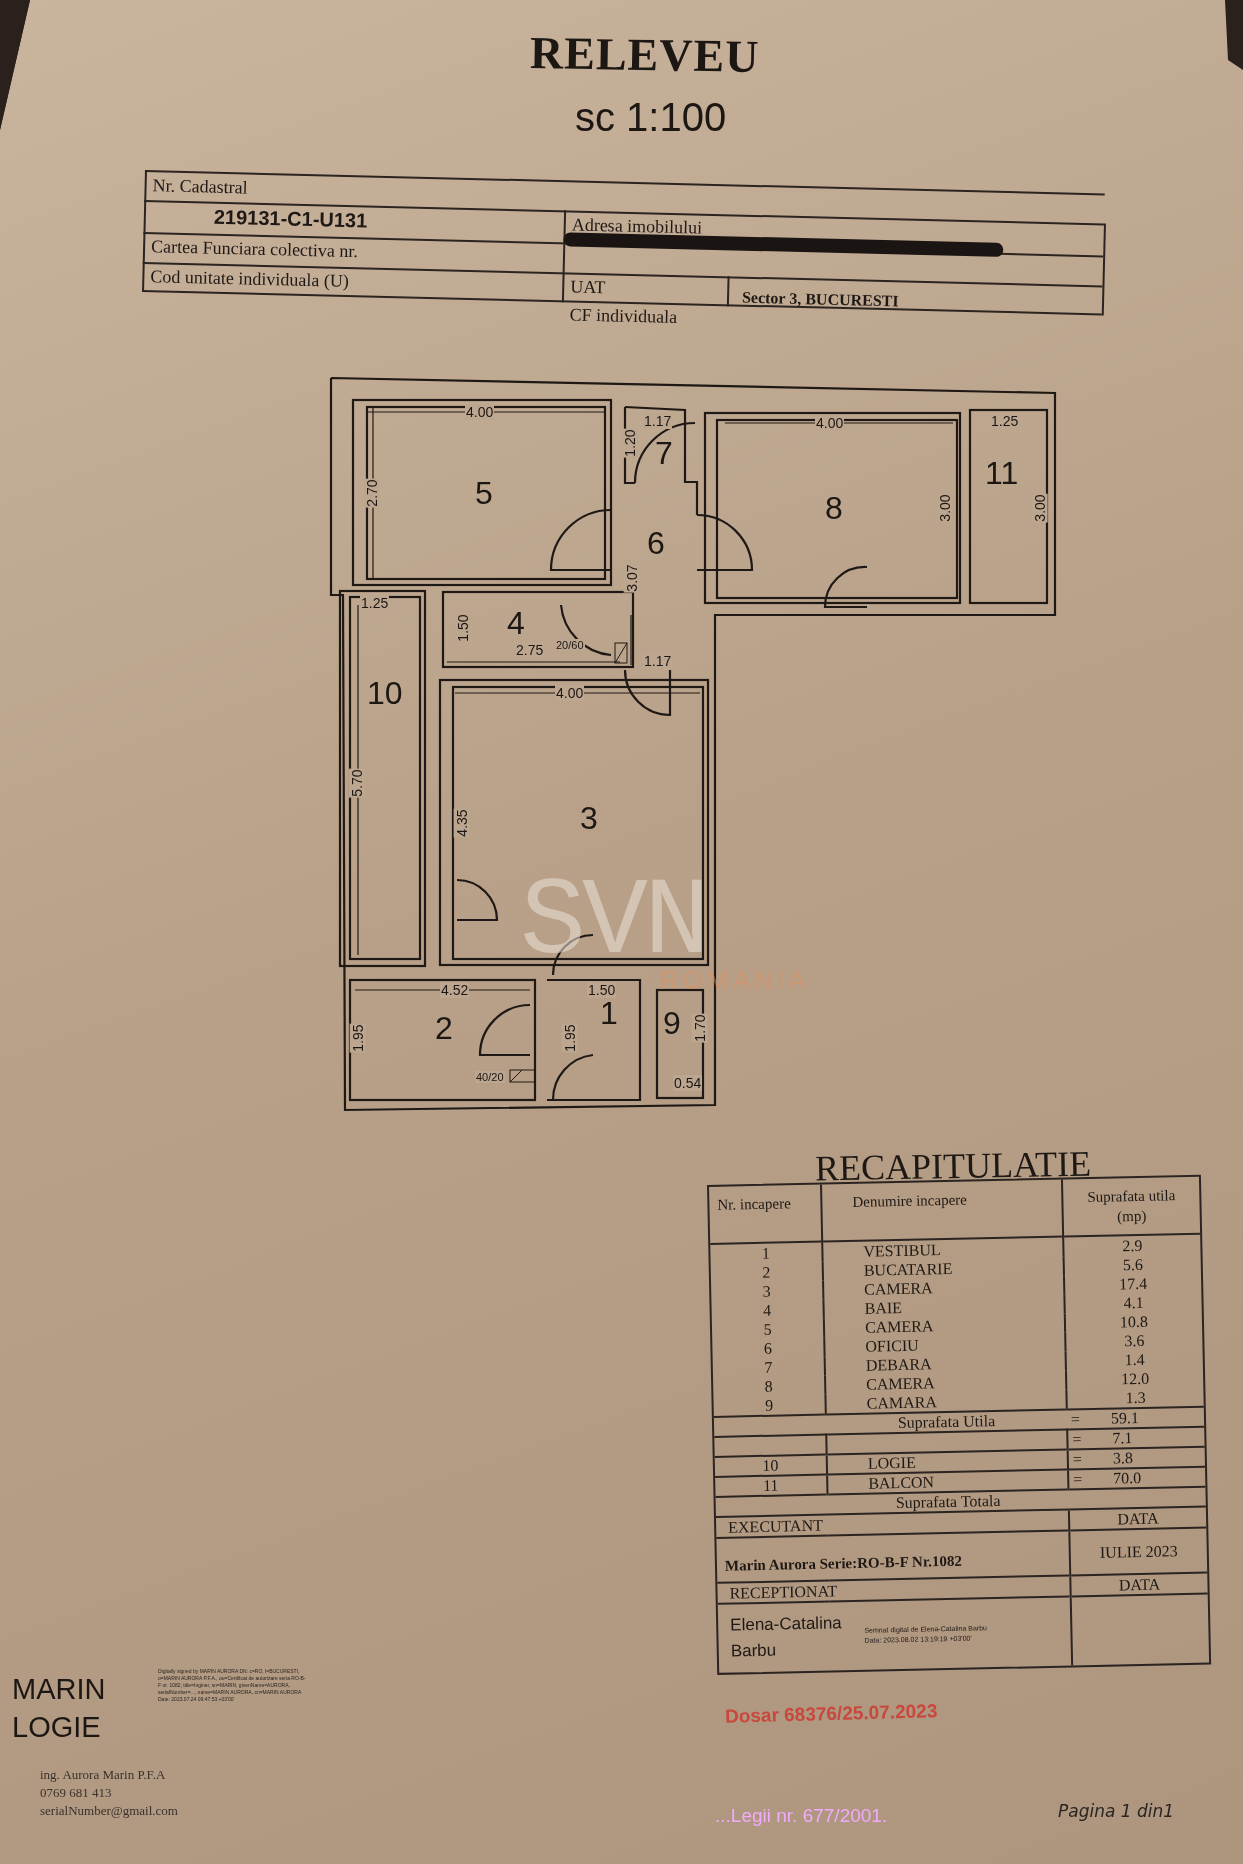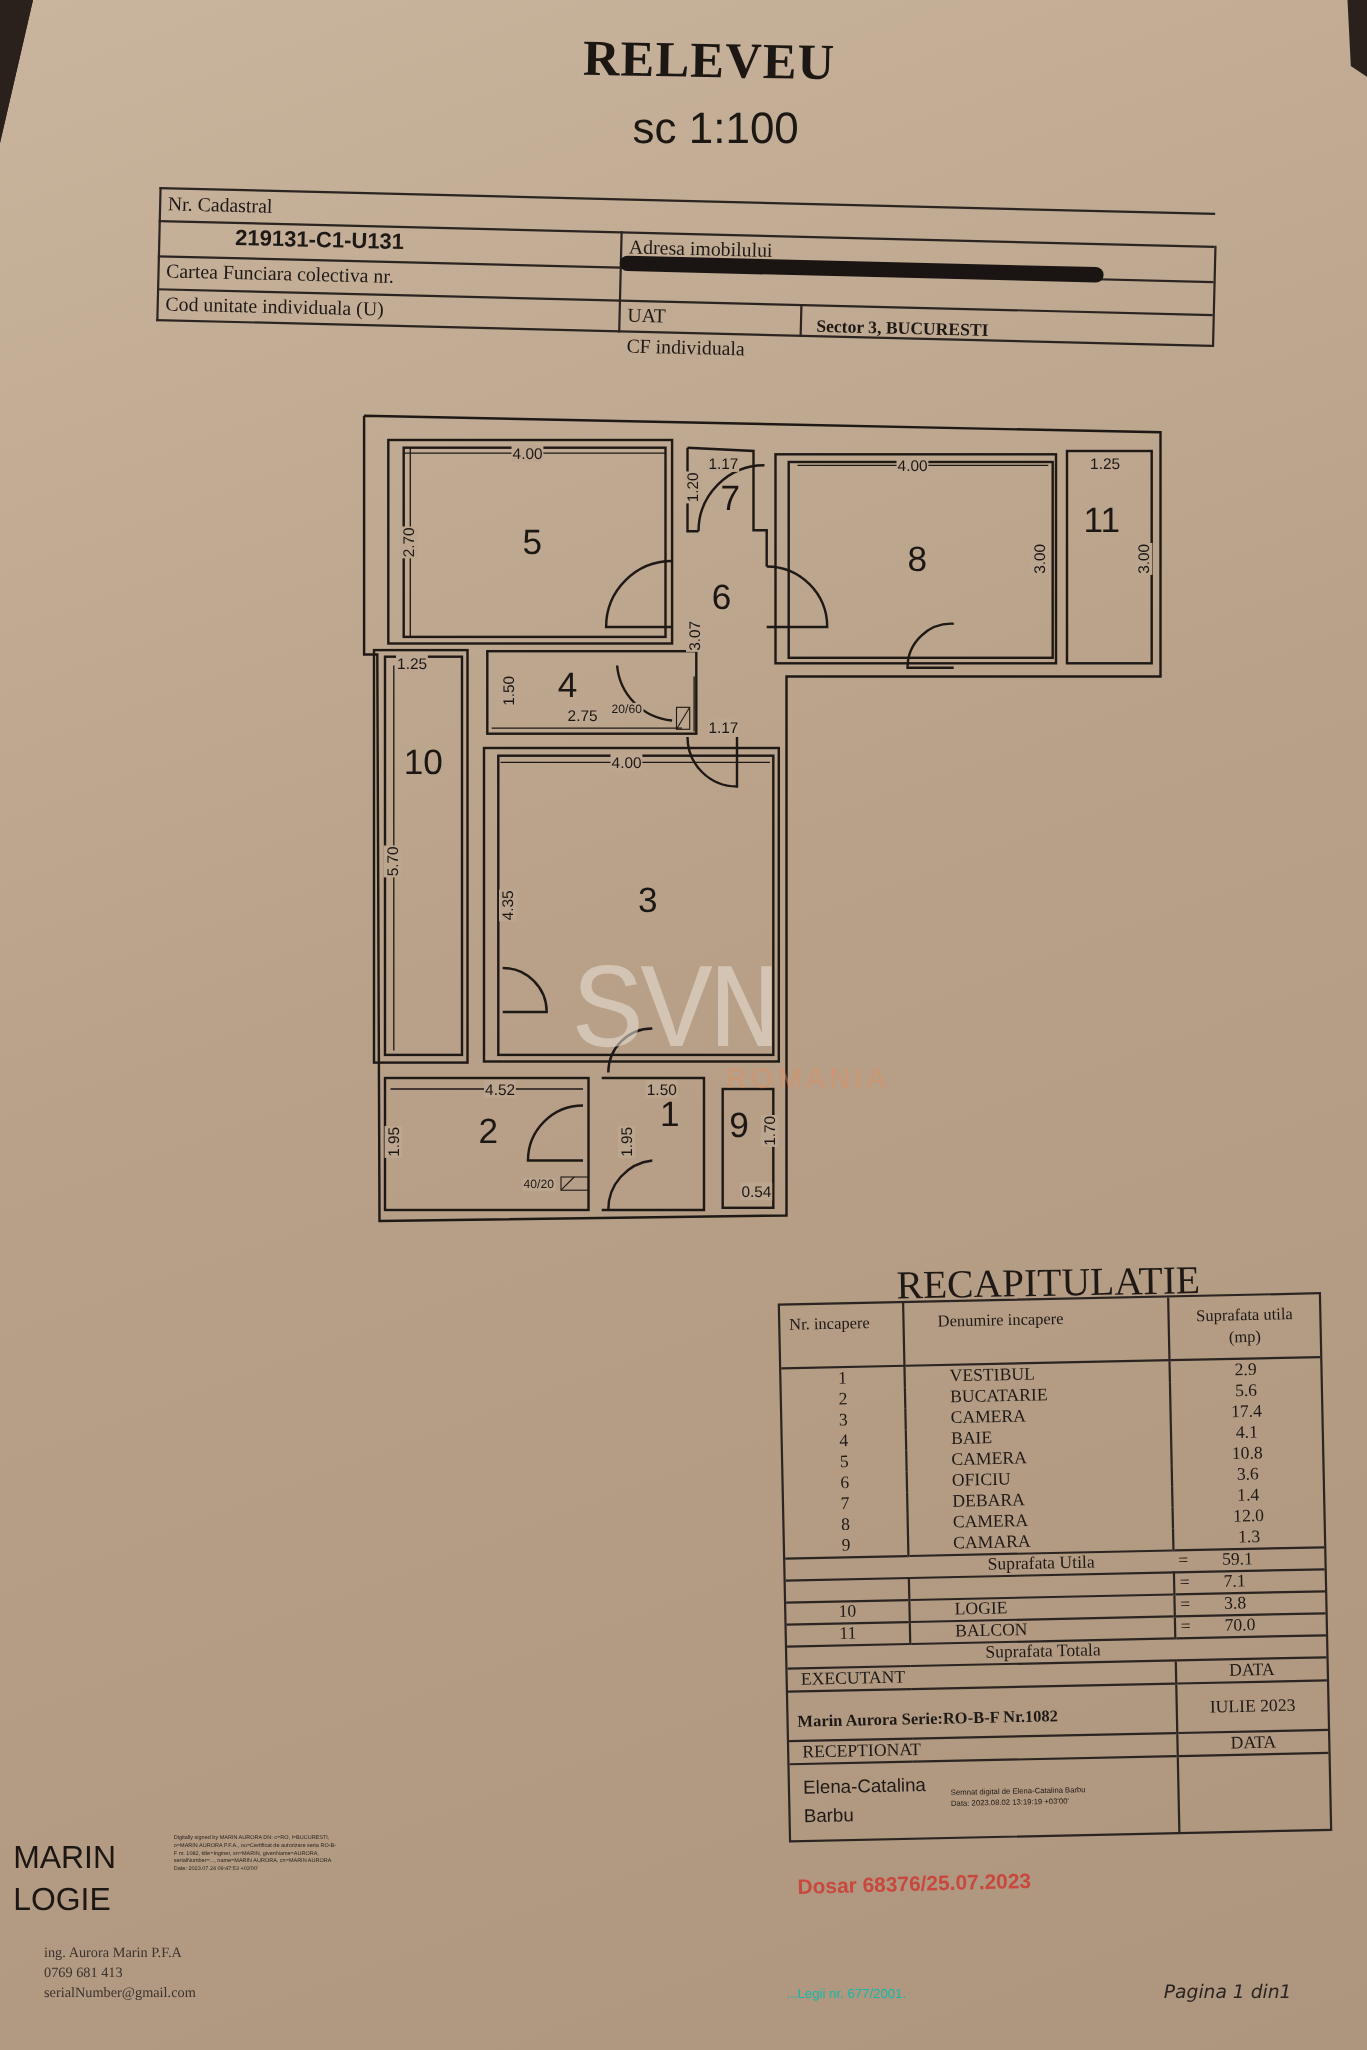--- a/index.html
+++ b/index.html
@@ -26,21 +26,21 @@
   .hdr td{border-bottom:2px solid #2b2420;vertical-align:top;padding:8px 8px;line-height:20px;font-size:15px;}
   .c1{width:95px;text-align:center;border-right:2px solid #2b2420;}
   .c2{width:195px;border-right:2px solid #2b2420;padding-left:40px !important;}
   .c3{text-align:center;}
   .sumrow td{border-top:2px solid #2b2420;line-height:18px;}
   .exec td{border-top:2px solid #2b2420;}
   .foot-red{position:absolute;left:725px;top:1703px;font-family:"Liberation Sans",sans-serif;font-size:19px;color:#c9483d;font-weight:bold;transform:rotate(-1.5deg);}
   .sig-name{position:absolute;left:12px;top:1670px;font-family:"Liberation Sans",sans-serif;font-size:29px;color:#1c1713;line-height:38px;}
   .sig-small{position:absolute;left:158px;top:1668px;width:150px;font-family:"Liberation Sans",sans-serif;font-size:5px;line-height:7px;color:#2a2420;}
   .contact{position:absolute;left:40px;top:1766px;width:180px;text-align:left;font-size:13px;color:#3a322c;line-height:18px;}
-  .legi{position:absolute;left:715px;top:1805px;font-family:"Liberation Sans",sans-serif;font-size:12px;color:#14b8a6;}
+  .legi{position:absolute;left:715px;top:1805px;font-family:"Liberation Sans",sans-serif;font-size:19px;color:#f0abfc;}
   .pagina{position:absolute;left:1058px;top:1801px;font-family:"DejaVu Sans",sans-serif;font-style:italic;font-size:17px;color:#2a2420;}
 </style>
 </head>
 <body>
 
 <div class="paper"></div>
 <div class="corner-tl" style="clip-path:polygon(0 0,30px 0,0 130px);"></div>
 
 <div class="title">RELEVEU</div>
 <div class="scale">sc 1:100</div>

